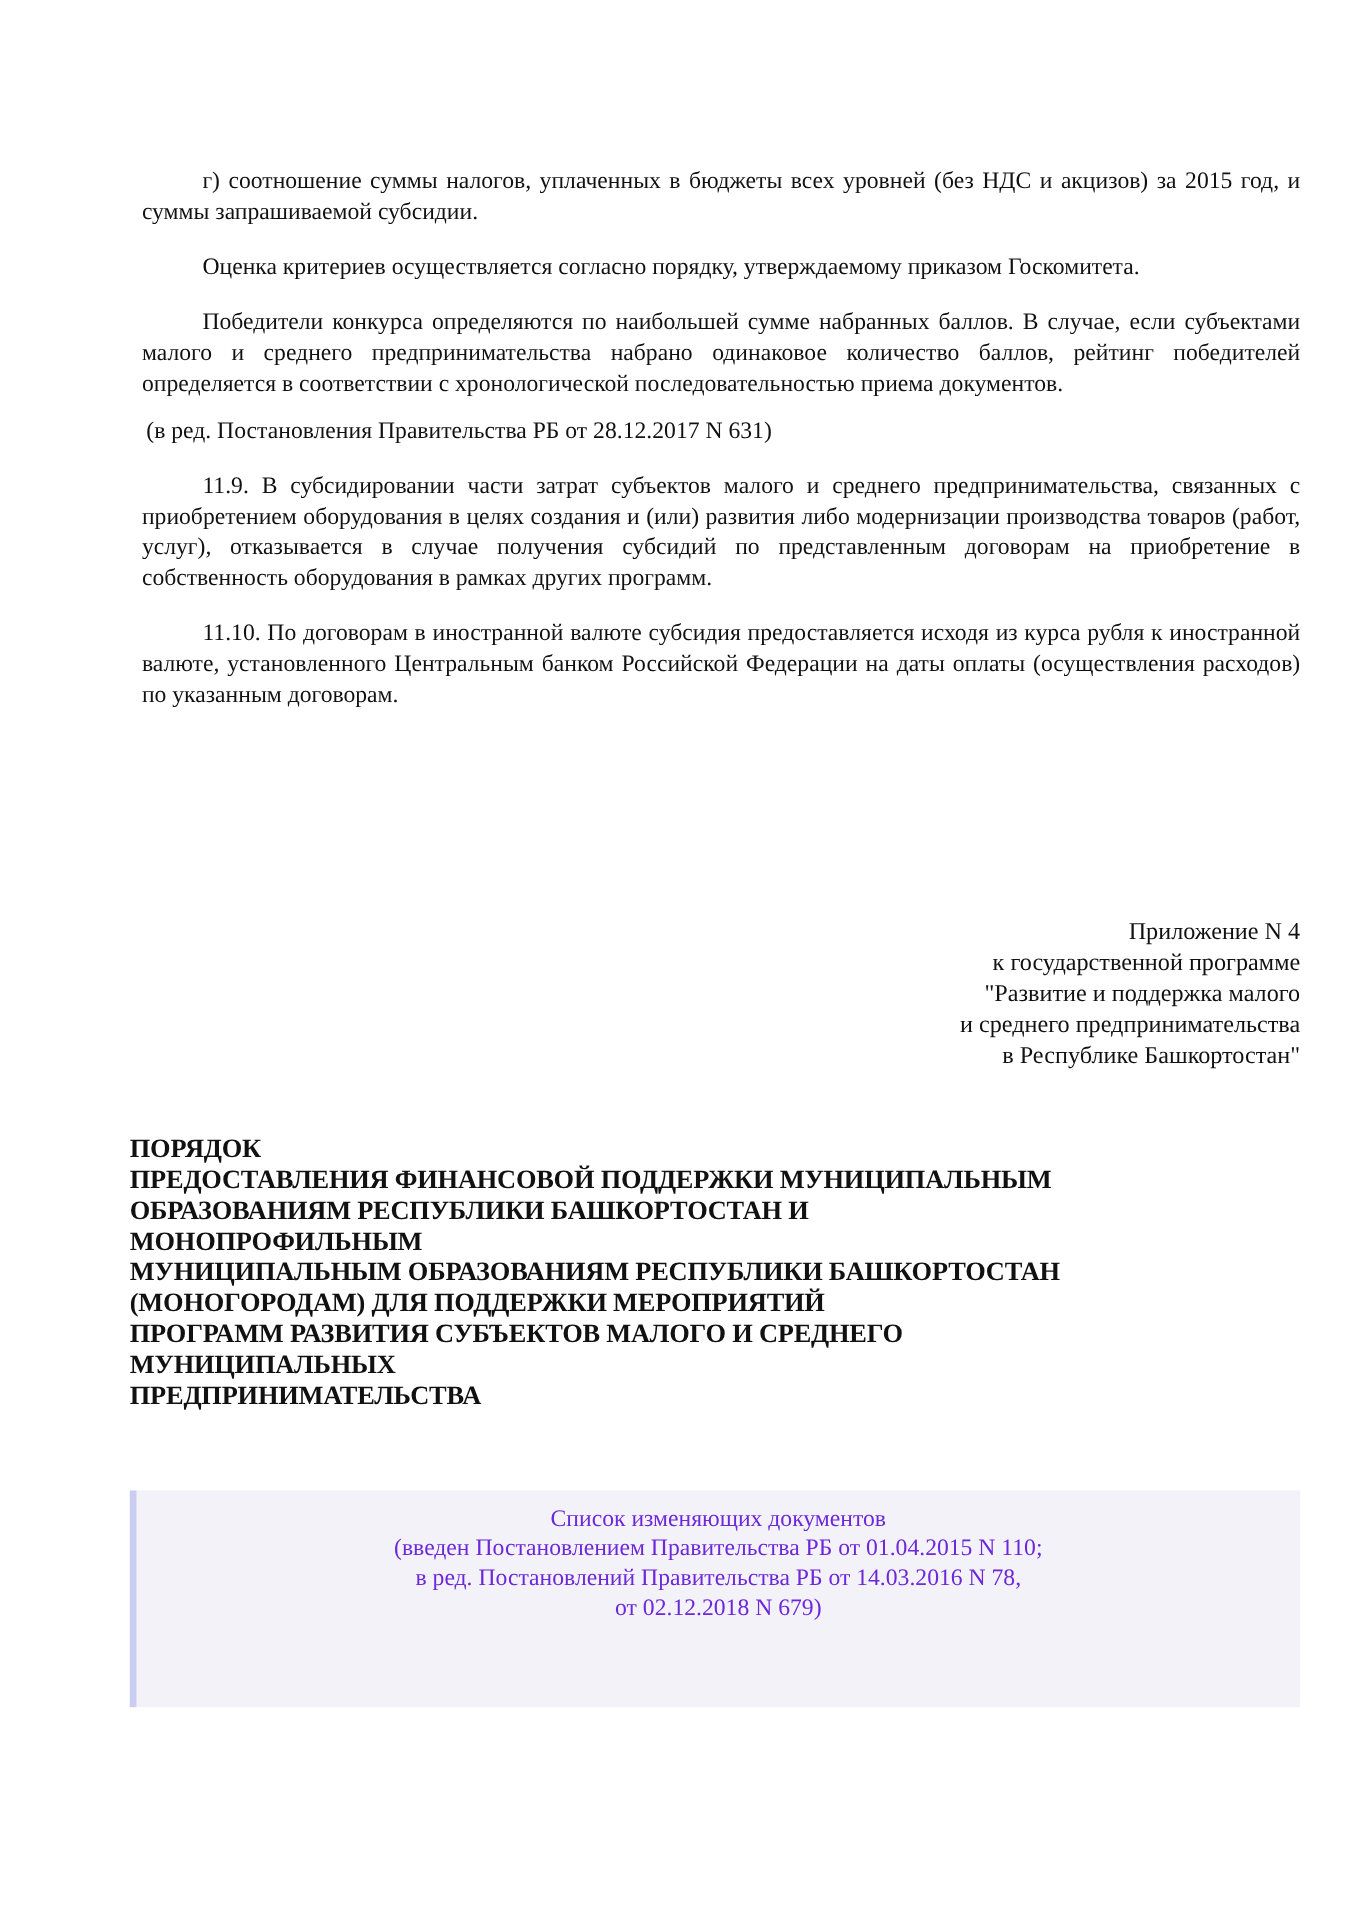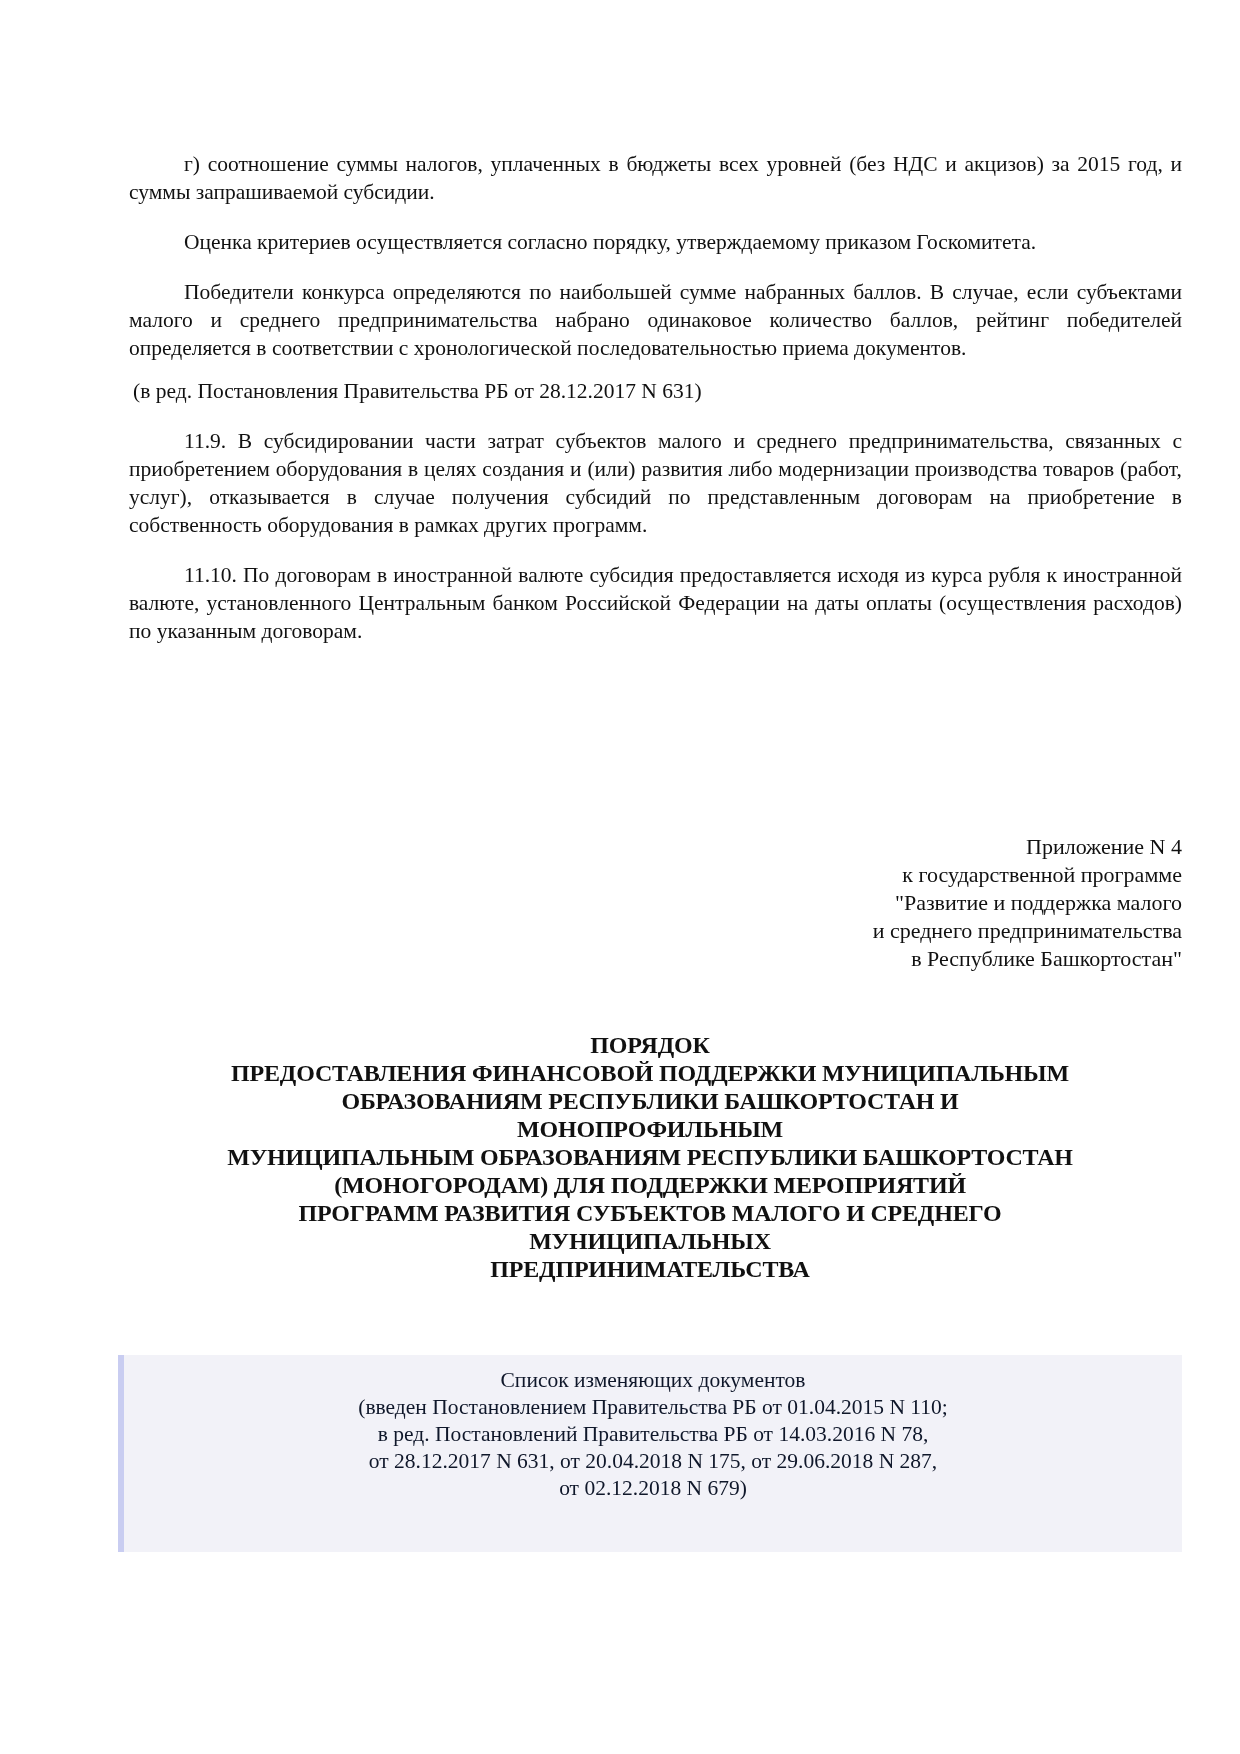--- a/index.html
+++ b/index.html
@@ -44,38 +44,37 @@
       font-size: 22px;
       line-height: 28px;
     }
     .appendix div { white-space: nowrap; }
 
     .title {
       position: absolute;
       left: 118px;
       top: 1031px;
       width: 1064px;
-      text-align: center;
       font-weight: bold;
       font-size: 24px;
       line-height: 28px;
       letter-spacing: -0.2px;
     }
     .title div { white-space: nowrap; }
 
     .amend-box {
       position: absolute;
       left: 118px;
       top: 1355px;
       width: 1058px;
       height: 197px;
       background: #f2f2f8;
       border-left: 6px solid #c9cdf1;
       text-align: center;
-      color: #0f172a;
+      color: #6d28d9;
       font-size: 21.5px;
       line-height: 27px;
     }
     .amend-box .inner {
       padding-top: 12px;
     }
     .amend-box div.line { white-space: nowrap; }
   </style>
 </head>
 <body>
@@ -113,16 +112,15 @@
   <div>ПРОГРАММ РАЗВИТИЯ СУБЪЕКТОВ МАЛОГО И СРЕДНЕГО</div>
   <div>МУНИЦИПАЛЬНЫХ</div>
   <div>ПРЕДПРИНИМАТЕЛЬСТВА</div>
 </div>
 
 <div class="amend-box">
   <div class="inner">
     <div class="line">Список изменяющих документов</div>
     <div class="line">(введен Постановлением Правительства РБ от 01.04.2015 N 110;</div>
     <div class="line">в ред. Постановлений Правительства РБ от 14.03.2016 N 78,</div>
-    <div class="line">от 28.12.2017 N 631, от 20.04.2018 N 175, от 29.06.2018 N 287,</div>
     <div class="line">от 02.12.2018 N 679)</div>
   </div>
 </div>
 
 </body></html>

